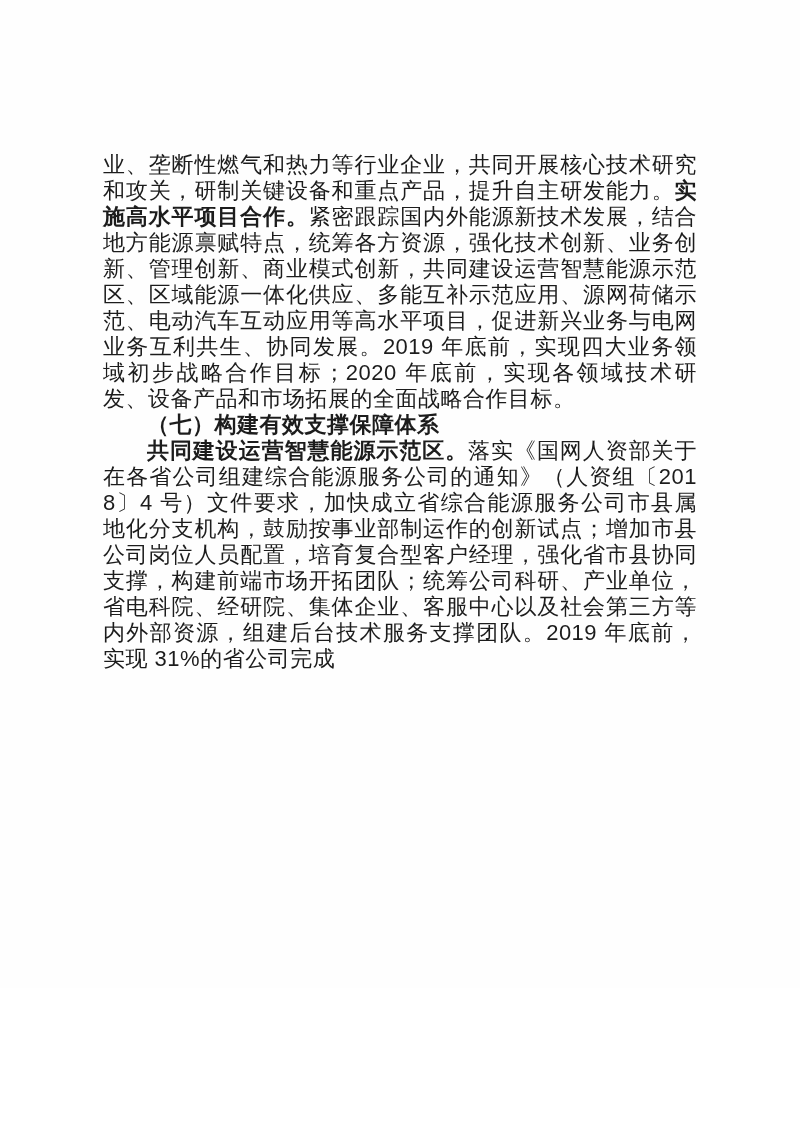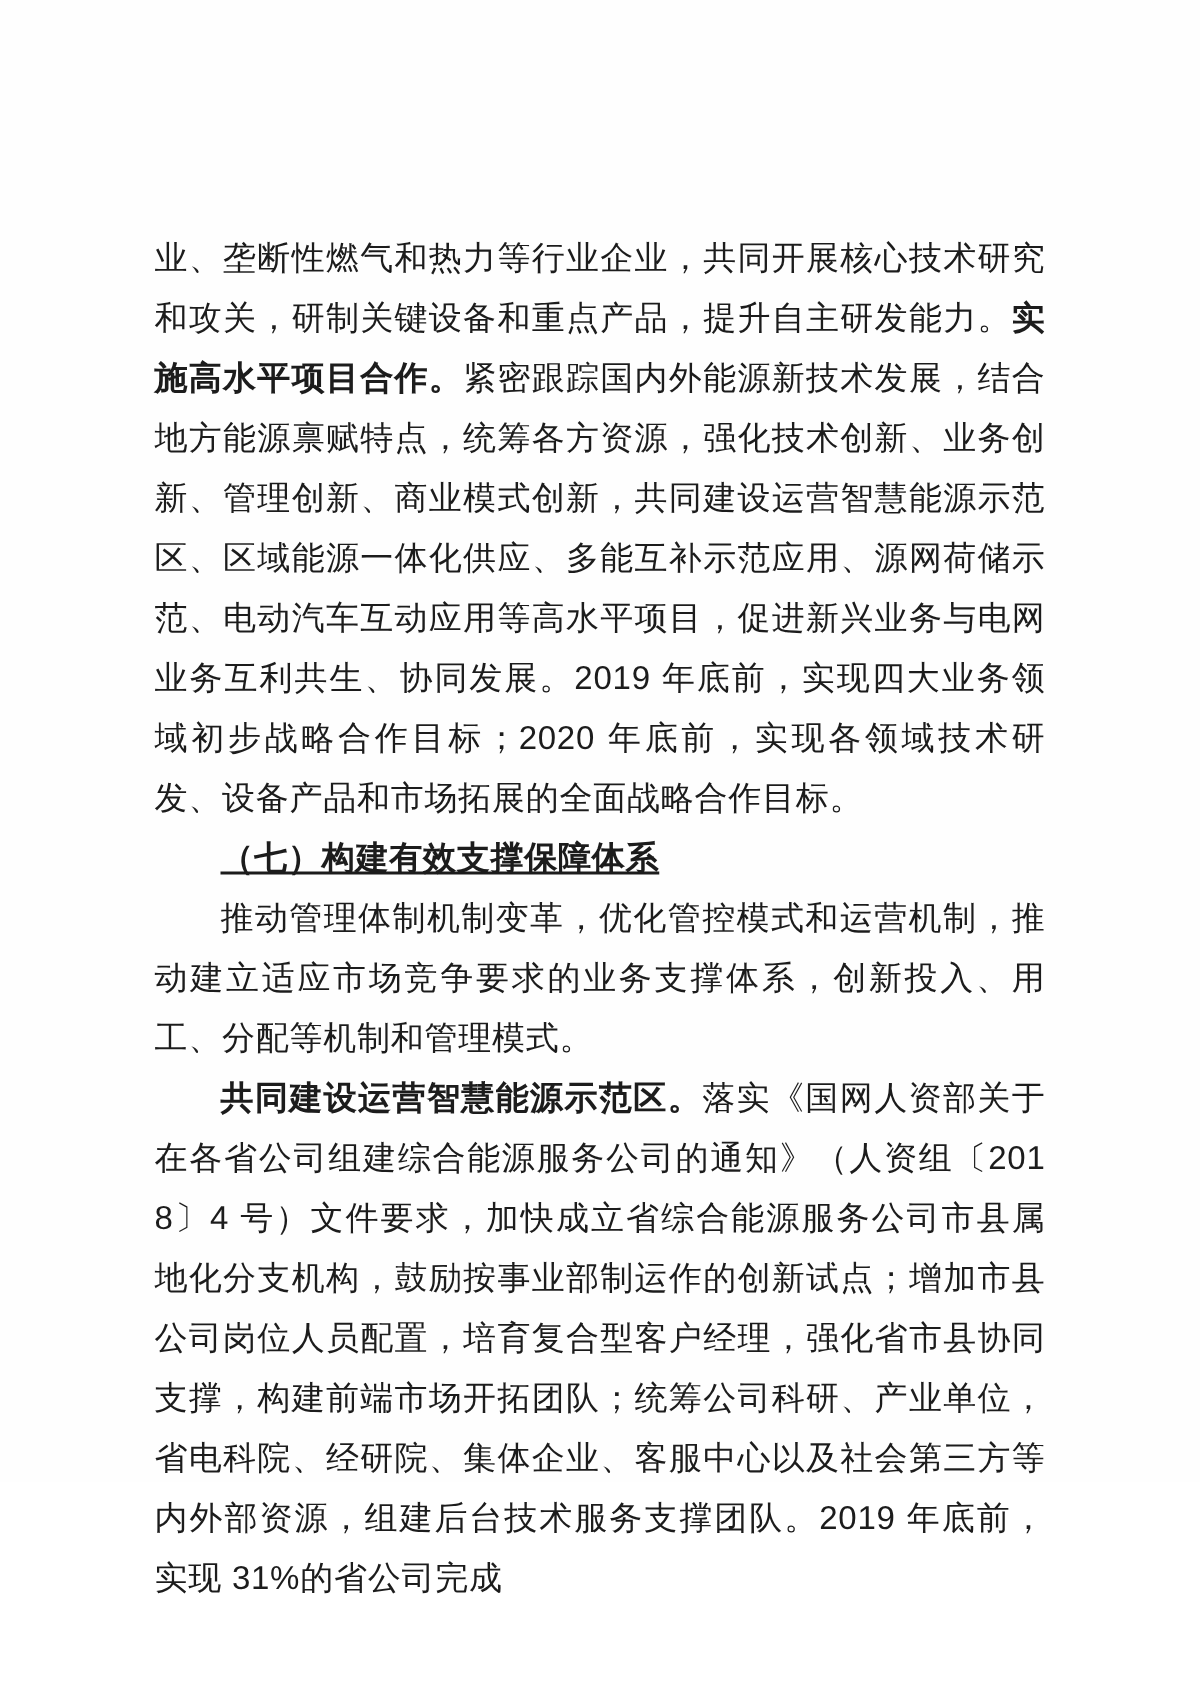--- a/index.html
+++ b/index.html
@@ -13,49 +13,47 @@
     overflow: hidden;
   }
   .page {
     box-sizing: border-box;
     width: 800px;
     height: 988px;
     background: #fefefe;
     padding: 152px 103px 0 103px;
     font-family: "Liberation Sans", "DejaVu Sans", sans-serif;
     font-size: 22px;
-    line-height: 40px;
+    line-height: 26px;
     color: #1c1c1c;
     letter-spacing: 0.5px;
   }
   .para {
     margin: 0;
     text-align: justify;
     word-break: break-all;
   }
   .indent {
     text-indent: 2em;
   }
   .heading {
     margin: 0;
     font-weight: bold;
     text-indent: 2em;
     text-align: left;
-    text-decoration: underline;
   }
   .bold-lead {
     font-weight: bold;
   }
 </style>
 </head>
 <body>
 
 <div class="page">
 
   <p class="para"><span>业、垄断性燃气和热力等行业企业，共同开展核心技术研究和攻关，研制关键设备和重点产品，提升自主研发能力。</span><b class="bold-lead">实施高水平项目合作。</b><span>紧密跟踪国内外能源新技术发展，结合地方能源禀赋特点，统筹各方资源，强化技术创新、业务创新、管理创新、商业模式创新，共同建设运营智慧能源示范区、区域能源一体化供应、多能互补示范应用、源网荷储示范、电动汽车互动应用等高水平项目，促进新兴业务与电网业务互利共生、协同发展。2019 年底前，实现四大业务领域初步战略合作目标；2020 年底前，实现各领域技术研发、设备产品和市场拓展的全面战略合作目标。</span></p>
 
   <p class="heading">（七）构建有效支撑保障体系</p>
 
-  <p class="para indent">推动管理体制机制变革，优化管控模式和运营机制，推动建立适应市场竞争要求的业务支撑体系，创新投入、用工、分配等机制和管理模式。</p>
 
   <p class="para indent"><b class="bold-lead">共同建设运营智慧能源示范区。</b><span>落实《国网人资部关于在各省公司组建综合能源服务公司的通知》（人资组〔2018〕4 号）文件要求，加快成立省综合能源服务公司市县属地化分支机构，鼓励按事业部制运作的创新试点；增加市县公司岗位人员配置，培育复合型客户经理，强化省市县协同支撑，构建前端市场开拓团队；统筹公司科研、产业单位，省电科院、经研院、集体企业、客服中心以及社会第三方等内外部资源，组建后台技术服务支撑团队。2019 年底前，实现 31%的省公司完成</span></p>
 
 </div>
 
 </body></html>

